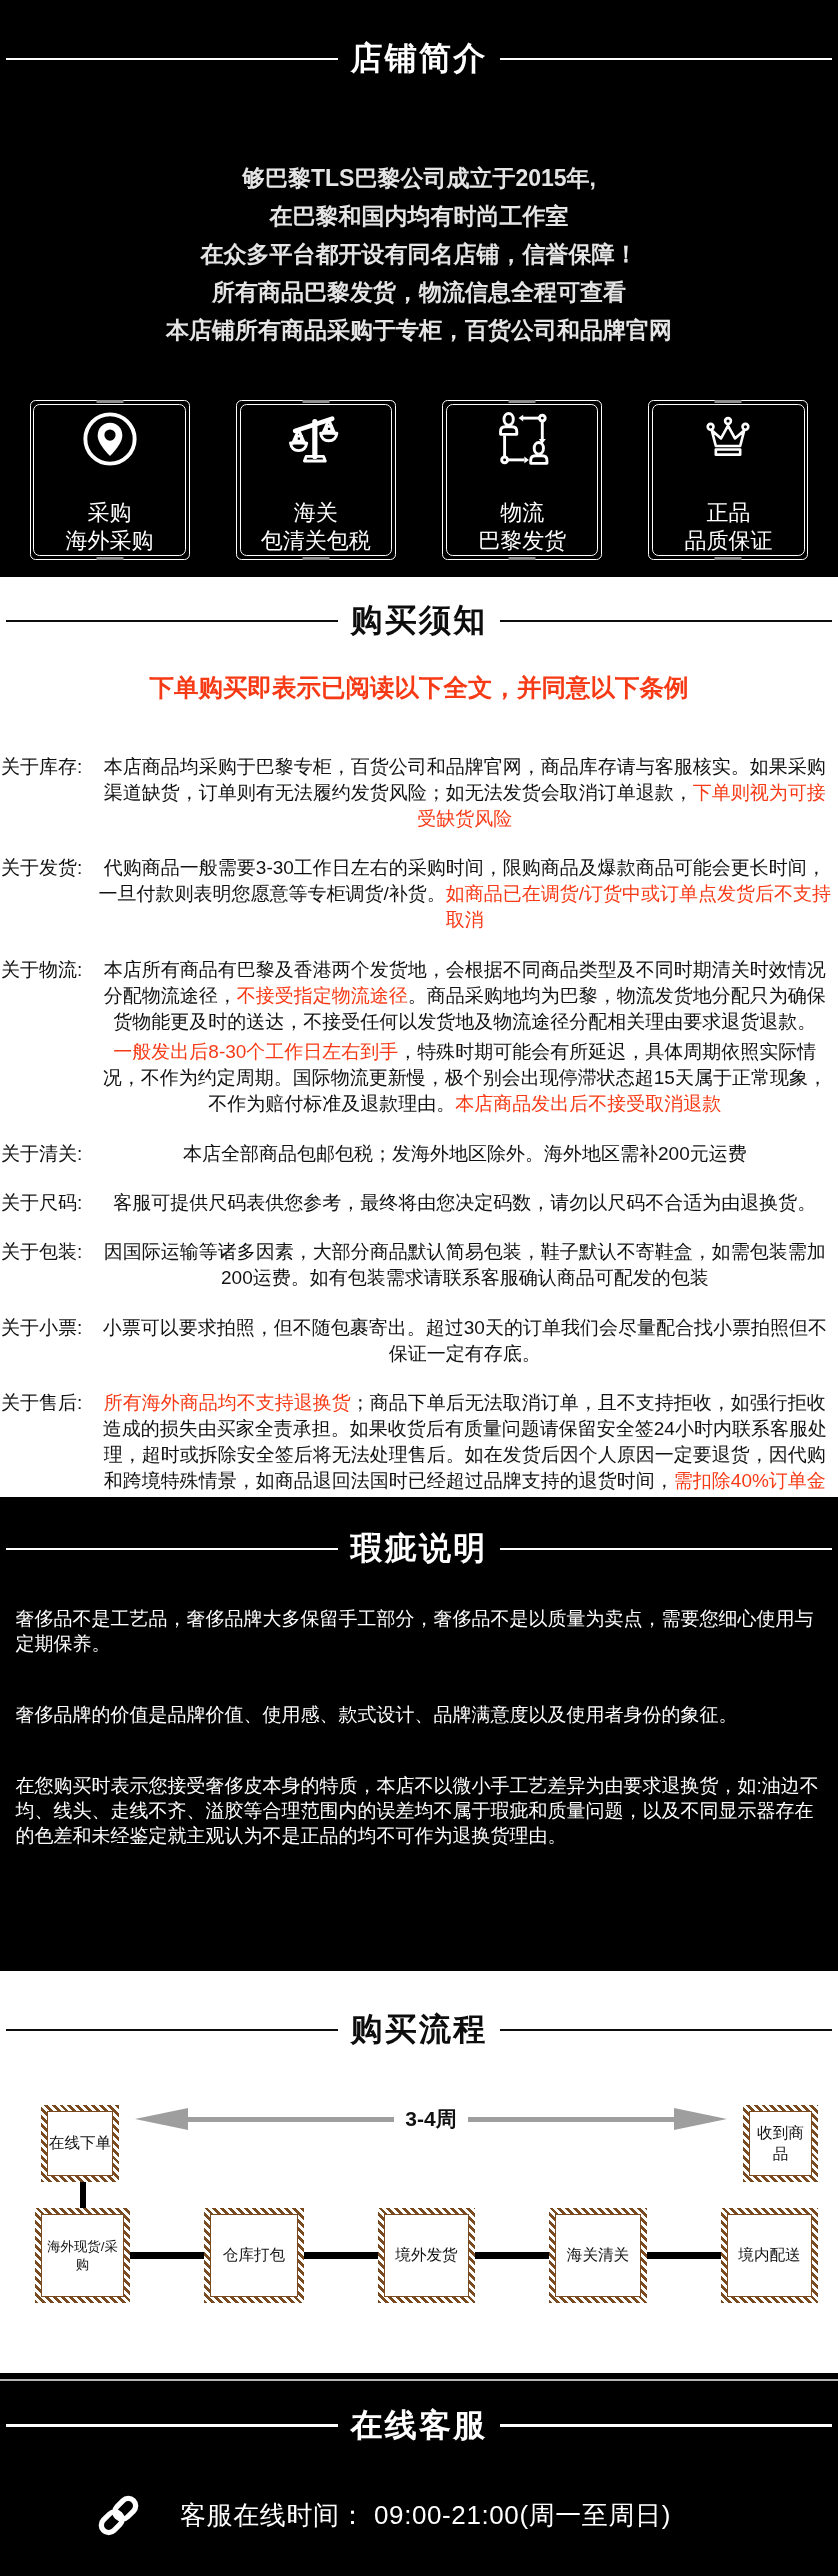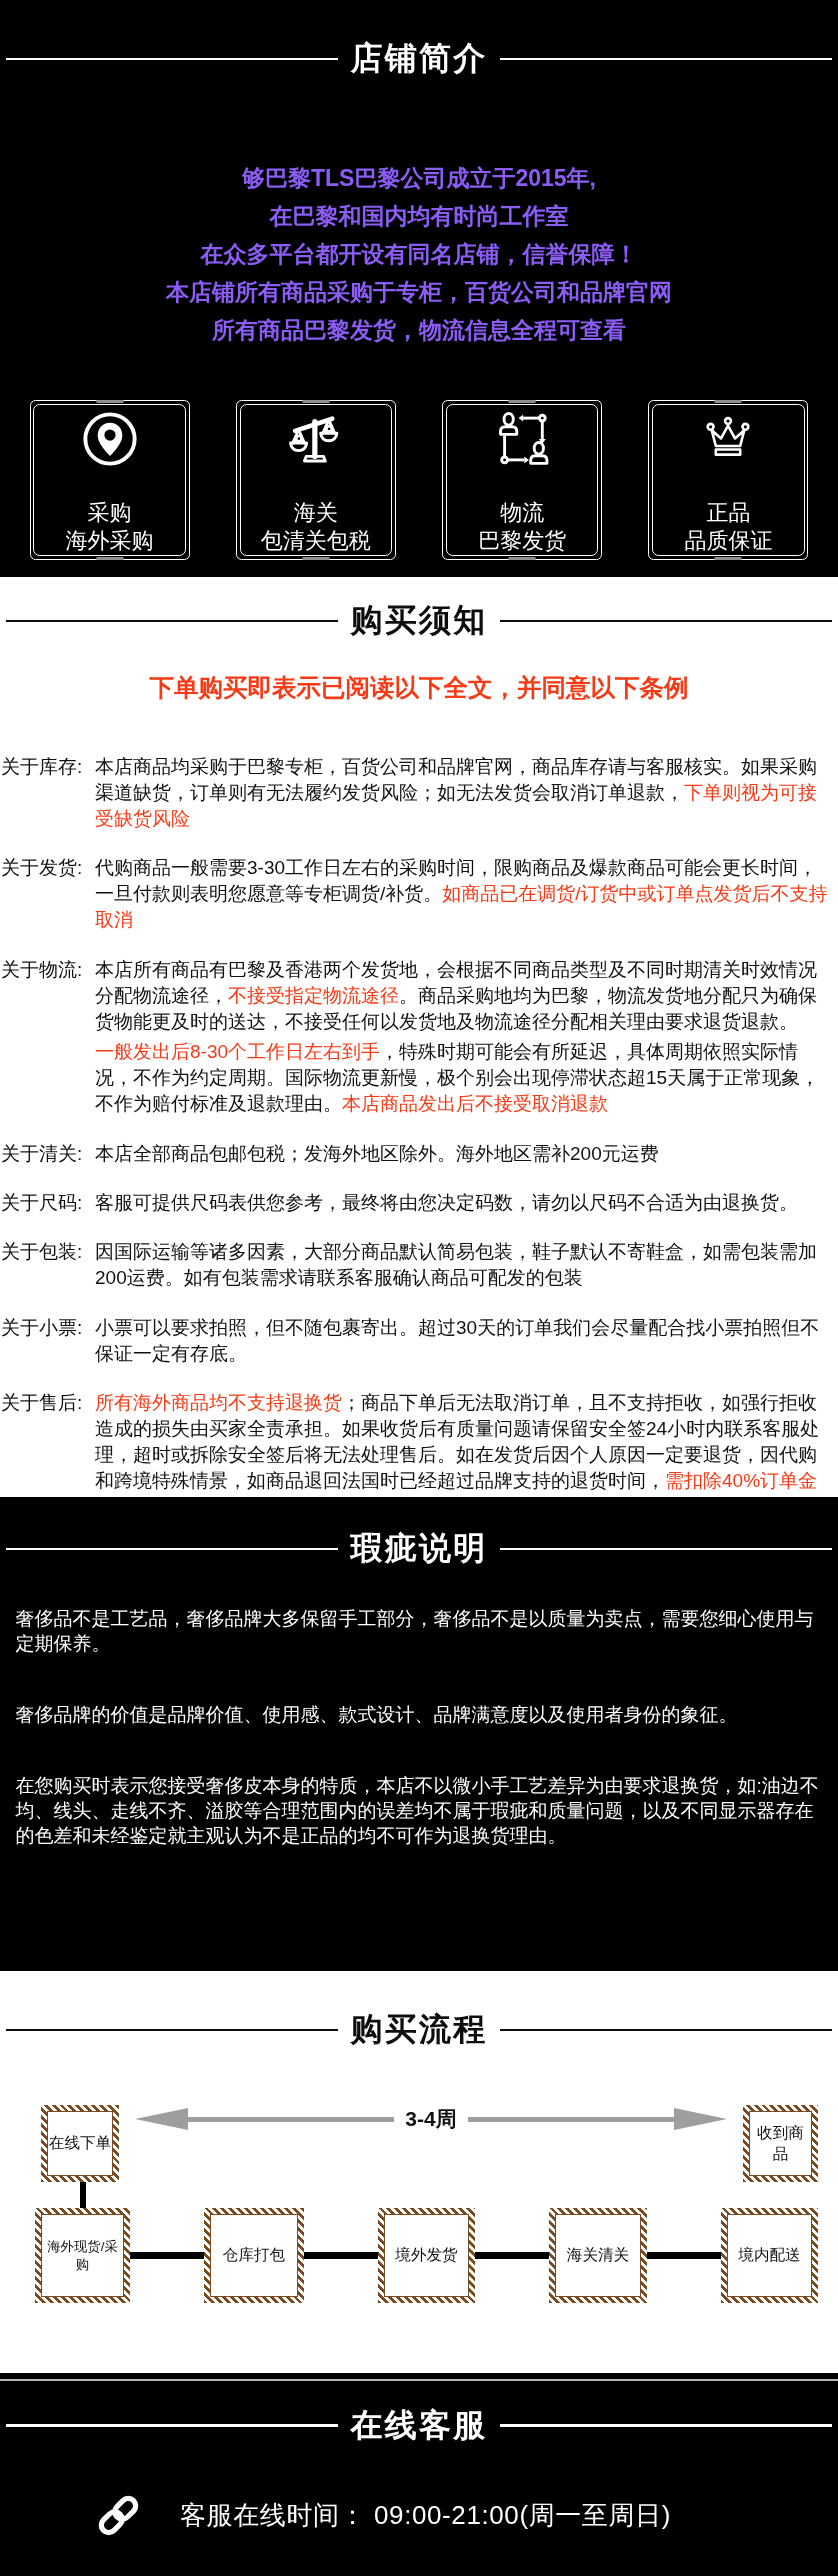--- a/index.html
+++ b/index.html
@@ -9,37 +9,37 @@
   .light{background:#fff;color:#111;}
   
   .title-row{display:flex;align-items:center;padding:0 5.6px;}
   .title-line{flex:1;height:2.8px;}
   .dark .title-line{background:#fff;}
   .light .title-line{background:#0d0d0d;}
   .sec-title{margin:0 13px;font-size:32px;font-weight:900;letter-spacing:2.2px;white-space:nowrap;}
   .light .sec-title{color:#0d0d0d;}
   
   #store-intro{height:577px;padding-top:37px;}
-  .intro-lines{margin-top:78px;text-align:center;font-size:23px;font-weight:700;line-height:38px;color:#8b5cf6;}
+  .intro-lines{margin-top:78px;text-align:center;font-size:23px;font-weight:700;line-height:38px;color:#e5e5e5;}
   .cards{display:flex;justify-content:space-between;padding:0 29.5px;margin-top:51px;}
   .card{position:relative;width:160px;height:160px;border:1.1px solid #fff;border-radius:5.6px;box-sizing:border-box;display:flex;flex-direction:column;align-items:center;}
   .card::before{content:"";position:absolute;inset:2.8px;border:0.6px solid #fff;border-radius:6.7px;pointer-events:none;}
   .card .tick{position:absolute;left:50%;transform:translateX(-50%);width:27px;height:2.8px;background:#909090;}
   .card .tick.top{top:-1.1px;}
   .card .tick.bottom{bottom:-1.1px;}
   .card-icon{margin-top:9px;height:57px;display:flex;align-items:center;justify-content:center;}
   .card-l1{margin-top:32px;font-size:22px;line-height:28px;font-weight:500;color:#fff;}
   .card-l2{font-size:22px;line-height:28px;font-weight:400;color:#fff;}
   
   #purchase-notice{height:920px;padding-top:22px;}
   .warning{margin-top:28px;text-align:center;font-size:24.5px;font-weight:700;color:#f73a16;}
   .notice-items{margin-top:50px;}
   .notice-item{display:flex;margin-bottom:23.4px;font-size:19px;line-height:26px;font-weight:500;color:#111;}
   .item-label{width:95px;flex:0 0 95px;padding-left:1.1px;box-sizing:border-box;white-space:nowrap;}
-  .item-body{flex:1;padding-right:3.3px;}
+  .item-body{flex:1;padding-right:3.3px;text-align:center;}
   .item-body .para + .para{margin-top:4.5px;}
   .red{color:#f73a16;}
   
   #defect-notes{height:474px;padding-top:30px;}
   .defect-paras{margin-top:35px;padding:0 15.6px;}
   .defect-para{font-size:19px;line-height:25px;font-weight:500;color:#fff;margin-bottom:46px;}
   
   #purchase-process{height:402px;padding-top:37px;}
   .flow{margin-top:53px;}
   .flow-top{display:flex;padding:0 20px 0 41px;align-items:flex-start;}
@@ -75,22 +75,22 @@
 <div class="sec dark" id="store-intro">
   <div class="title-row">
     <div class="title-line"></div>
     <h1 class="sec-title">店铺简介</h1>
     <div class="title-line"></div>
   </div>
   <div class="intro-lines">
     <div>够巴黎TLS巴黎公司成立于2015年,</div>
     <div>在巴黎和国内均有时尚工作室</div>
     <div>在众多平台都开设有同名店铺，信誉保障！</div>
+    <div>所有商品巴黎发货，物流信息全程可查看</div>
     <div>本店铺所有商品采购于专柜，百货公司和品牌官网</div>
-    <div>所有商品巴黎发货，物流信息全程可查看</div>
   </div>
   <div class="cards">
 
     <div class="card">
       <span class="tick top"></span>
         <span class="tick bottom"></span>
       <div class="card-icon">
         <svg width="56" height="56" viewBox="0 0 100 100">
           <circle cx="50" cy="50" r="44" fill="none" stroke="#fff" stroke-width="7"></circle>
           <path d="M50 21 C37 21 28 31 28 44 C28 59 50 80 50 80 C50 80 72 59 72 44 C72 31 63 21 50 21 Z" fill="#fff"></path>

